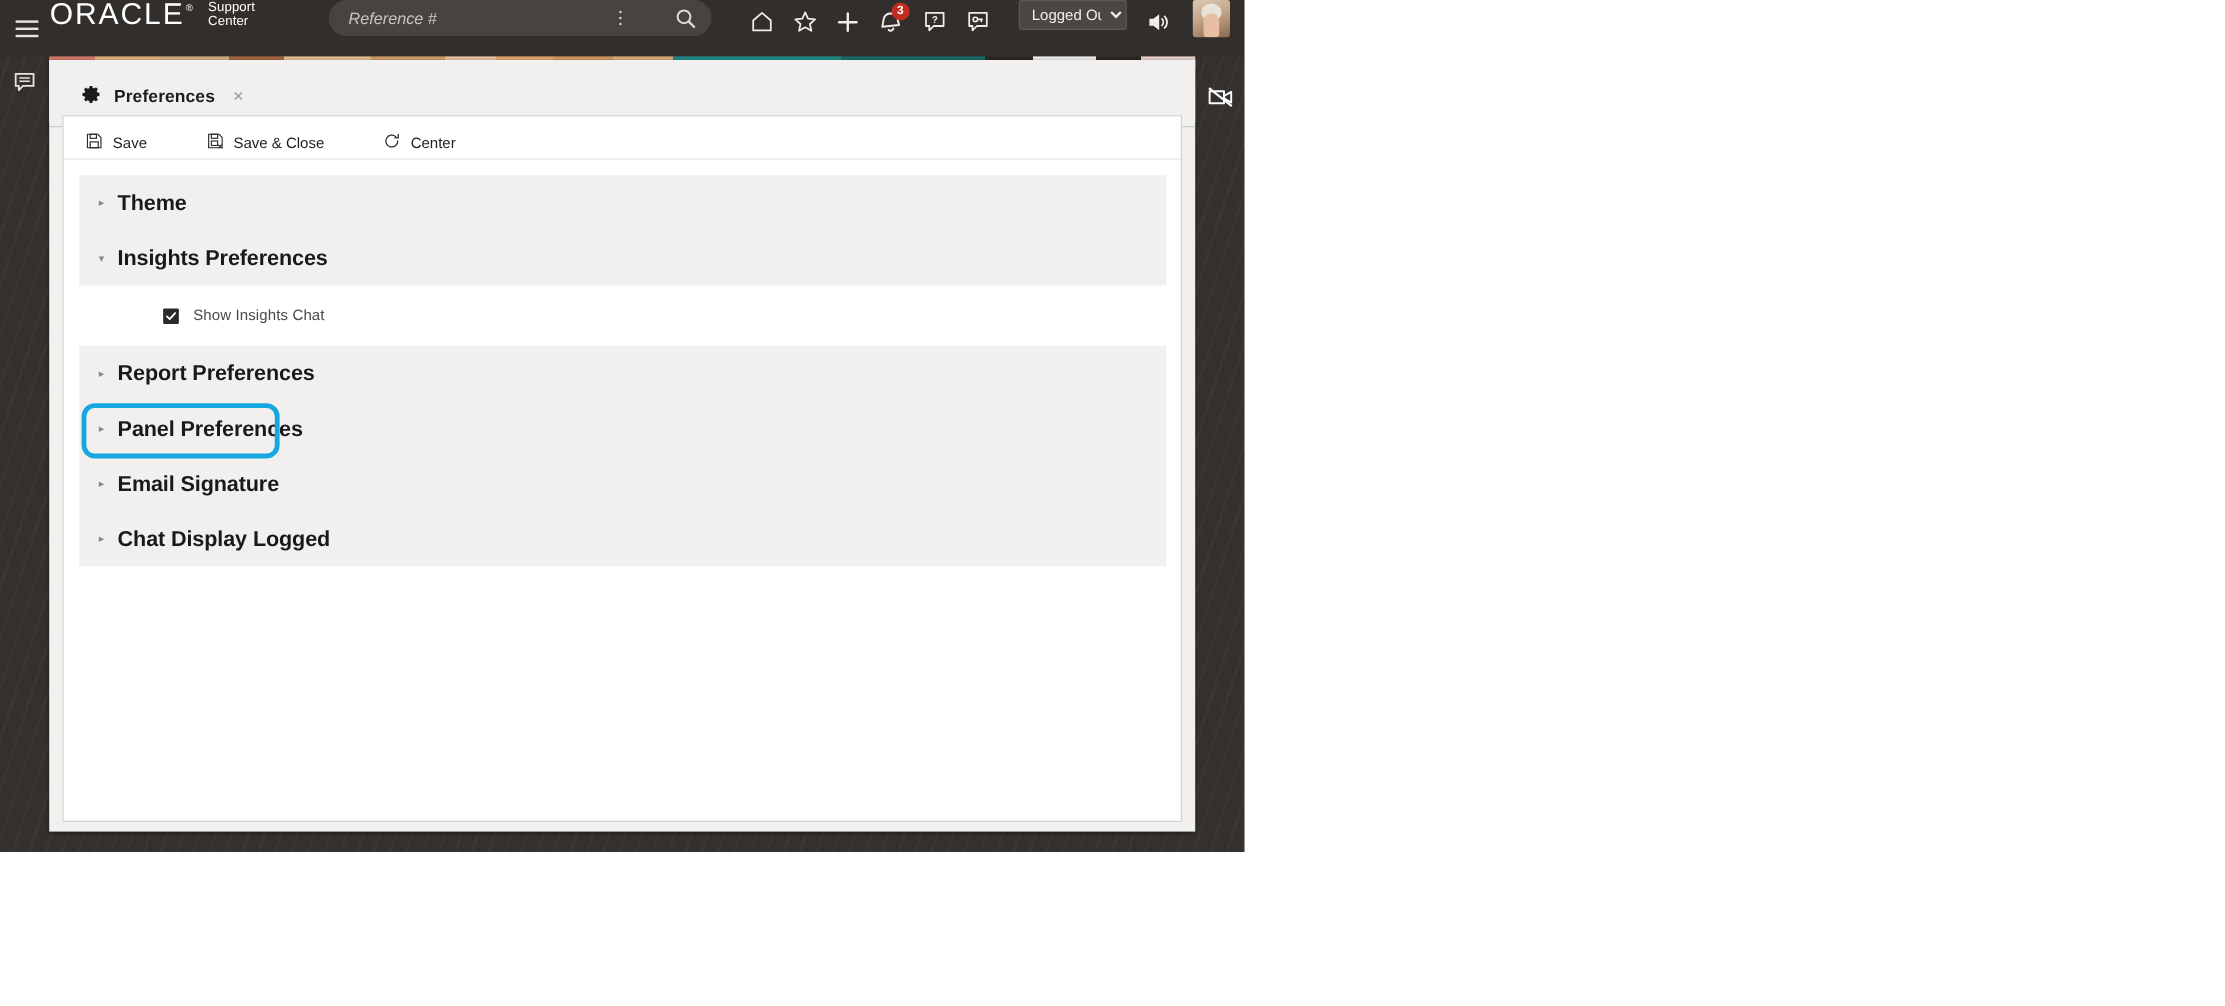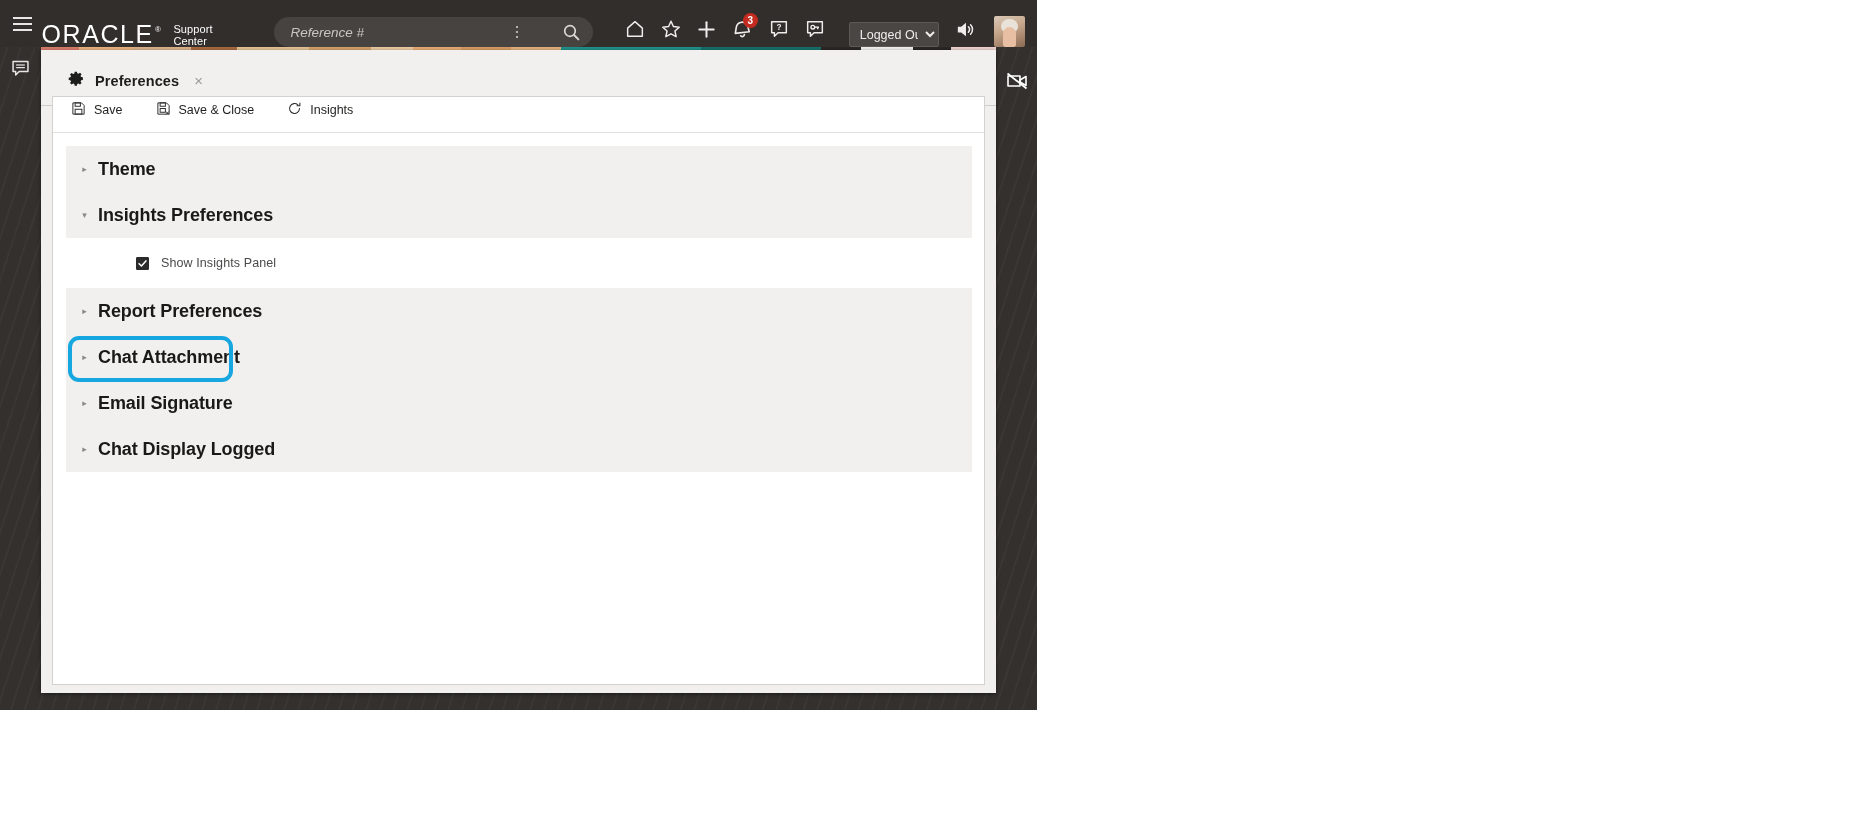--- a/index.html
+++ b/index.html
@@ -29,21 +29,21 @@
       rgba(255,255,255,0.030) 2px,
       rgba(0,0,0,0.0) 2px,
       rgba(0,0,0,0.0) 13px);
   }
 
   
   #header {
     position: absolute; left: 0; top: 0;
     width: 1037px; height: 47px;
     background: #312e2c;
-    display: flex; align-items: flex-end;
+    display: flex; align-items: flex-start;
     z-index: 30;
   }
   .hdr-hamburger {
     width: 38px; height: 47px;
     display: flex; flex-direction: column; align-items: center; justify-content: center;
     gap: 4px; cursor: pointer; padding-left: 10px;
   }
   .hdr-hamburger i { display:block; width: 19px; height: 2px; background: #e9e7e5; }
 
   .oracle-logo {
@@ -173,22 +173,22 @@
     position:absolute; left: 0; top: 55px; width: 955px; height: 1px; background: #cdcccb;
   }
 
   #panel {
     position:absolute; left: 11px; top: 46px;
     width: 933px; height: 589px;
     background: #ffffff; border: 1px solid #d3d2d0;
   }
 
   #toolbar {
-    height: 36px; display:flex; align-items:flex-start;
-    padding-left: 15px; gap: 0px;
+    height: 36px; display:flex; align-items:flex-end;
+    padding-left: 15px; gap: 16px;
     border-bottom: 1px solid #e3e2e0;
   }
   .tb-btn {
     display:flex; align-items:center; gap: 8px;
     height: 26px; padding: 0 14px 0 3px; cursor: pointer;
     font-size: 12.5px; color: #1f1f1d; margin-right: 16px;
   }
 
   #content { padding: 13px 12px 0 13px; }
 
@@ -397,21 +397,21 @@
           <span>Save &amp; Close</span>
         </div>
 
         <div class="tb-btn">
           <span>
             <svg width="15" height="15" viewBox="0 0 20 20" fill="none" stroke="#2b2b2b" stroke-width="1.4" stroke-linecap="round">
               <path d="M16.6 10a6.6 6.6 0 1 1-2.1-4.8"></path>
               <polyline points="17.2,2.6 17.2,6.4 13.3,6.4" stroke-linejoin="round"></polyline>
             </svg>
           </span>
-          <span>Insights</span>
+          <span>Center</span>
         </div>
       </div>
 
       <div id="content">
 
         <div class="acc">
           <span class="caret">▸</span>
           <span class="acc-title">Theme</span>
         </div>
 
@@ -422,33 +422,33 @@
 
         <div class="acc-body">
 
 
           <div class="chk-row">
             <span class="chkbox">
               <svg width="9" height="9" viewBox="0 0 10 10">
                   <polyline points="1.2,5.2 3.8,7.8 8.8,2.1" fill="none" stroke="#ffffff" stroke-width="1.7" stroke-linecap="round" stroke-linejoin="round"></polyline>
                 </svg>
             </span>
-            <span class="chk-label">Show Insights Panel</span>
+            <span class="chk-label">Show Insights Chat</span>
           </div>
 
         </div>
 
         <div class="acc-stack">
           <div class="acc">
             <span class="caret">▸</span>
             <span class="acc-title">Report Preferences</span>
           </div>
           <div class="acc">
             <span class="caret">▸</span>
-            <span class="acc-title">Chat Attachment</span>
+            <span class="acc-title">Panel Preferences</span>
           </div>
           <div class="acc">
             <span class="caret">▸</span>
             <span class="acc-title">Email Signature</span>
           </div>
           <div class="acc">
             <span class="caret">▸</span>
             <span class="acc-title">Chat Display Logged</span>
           </div>
         </div>

